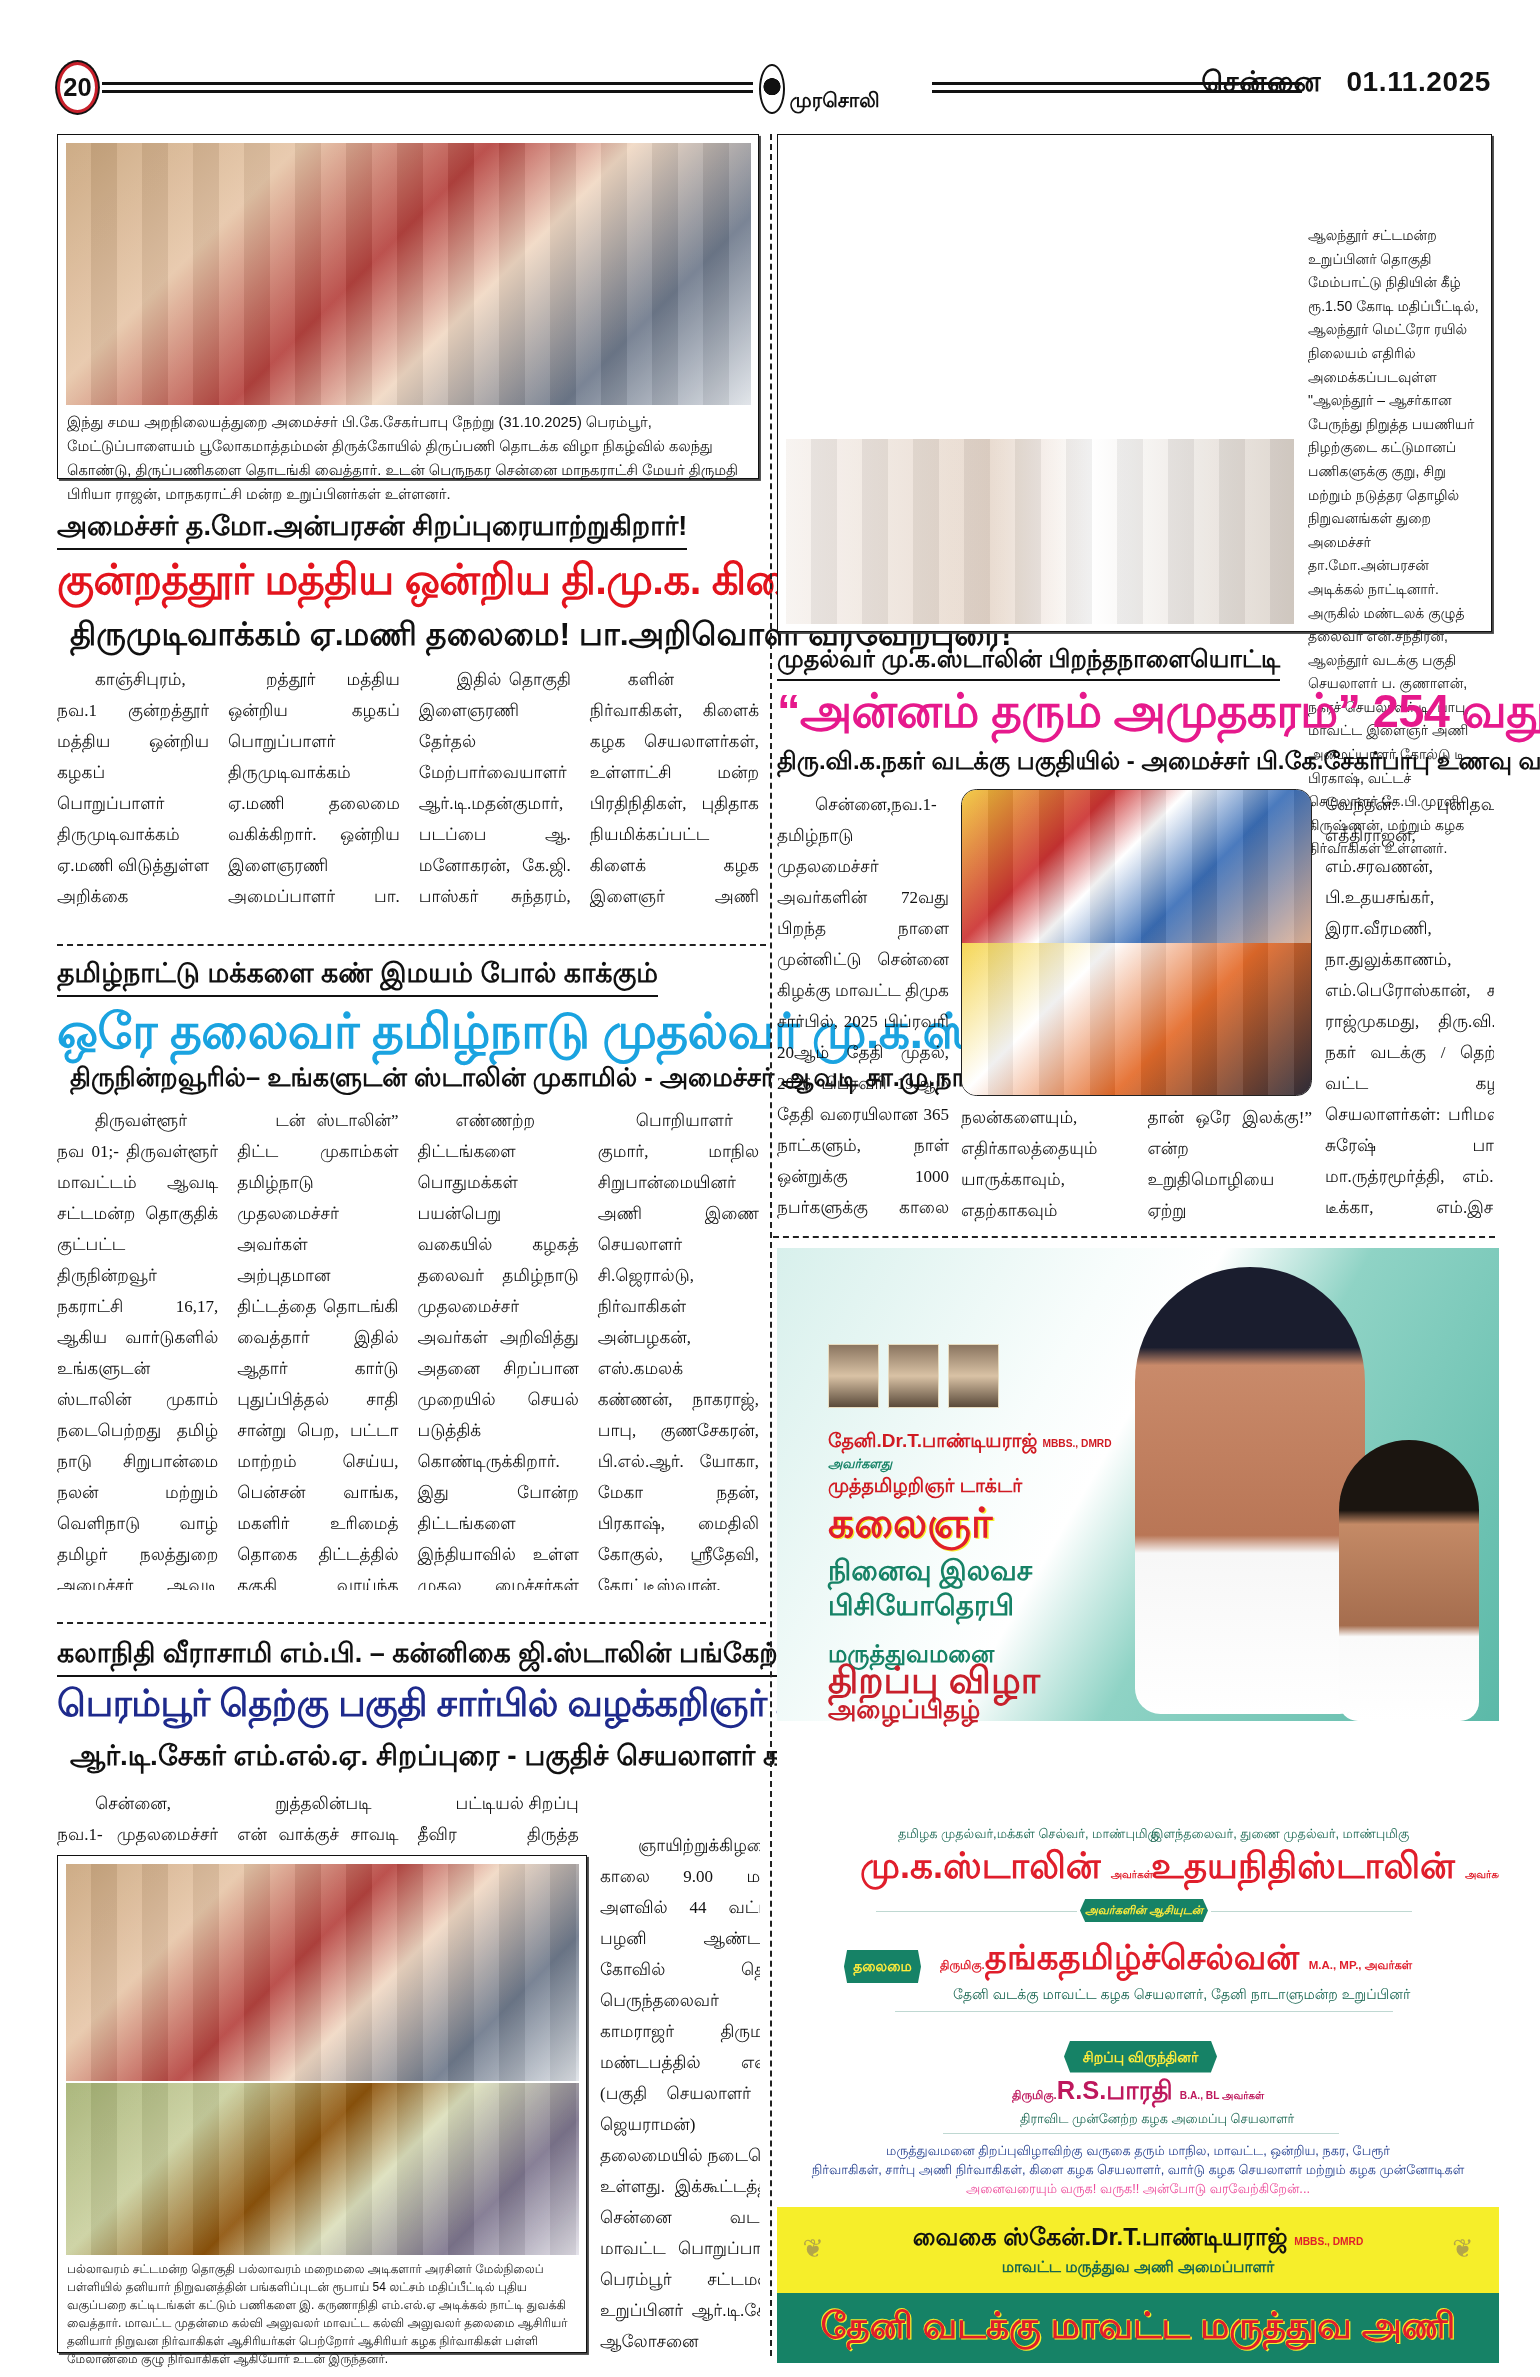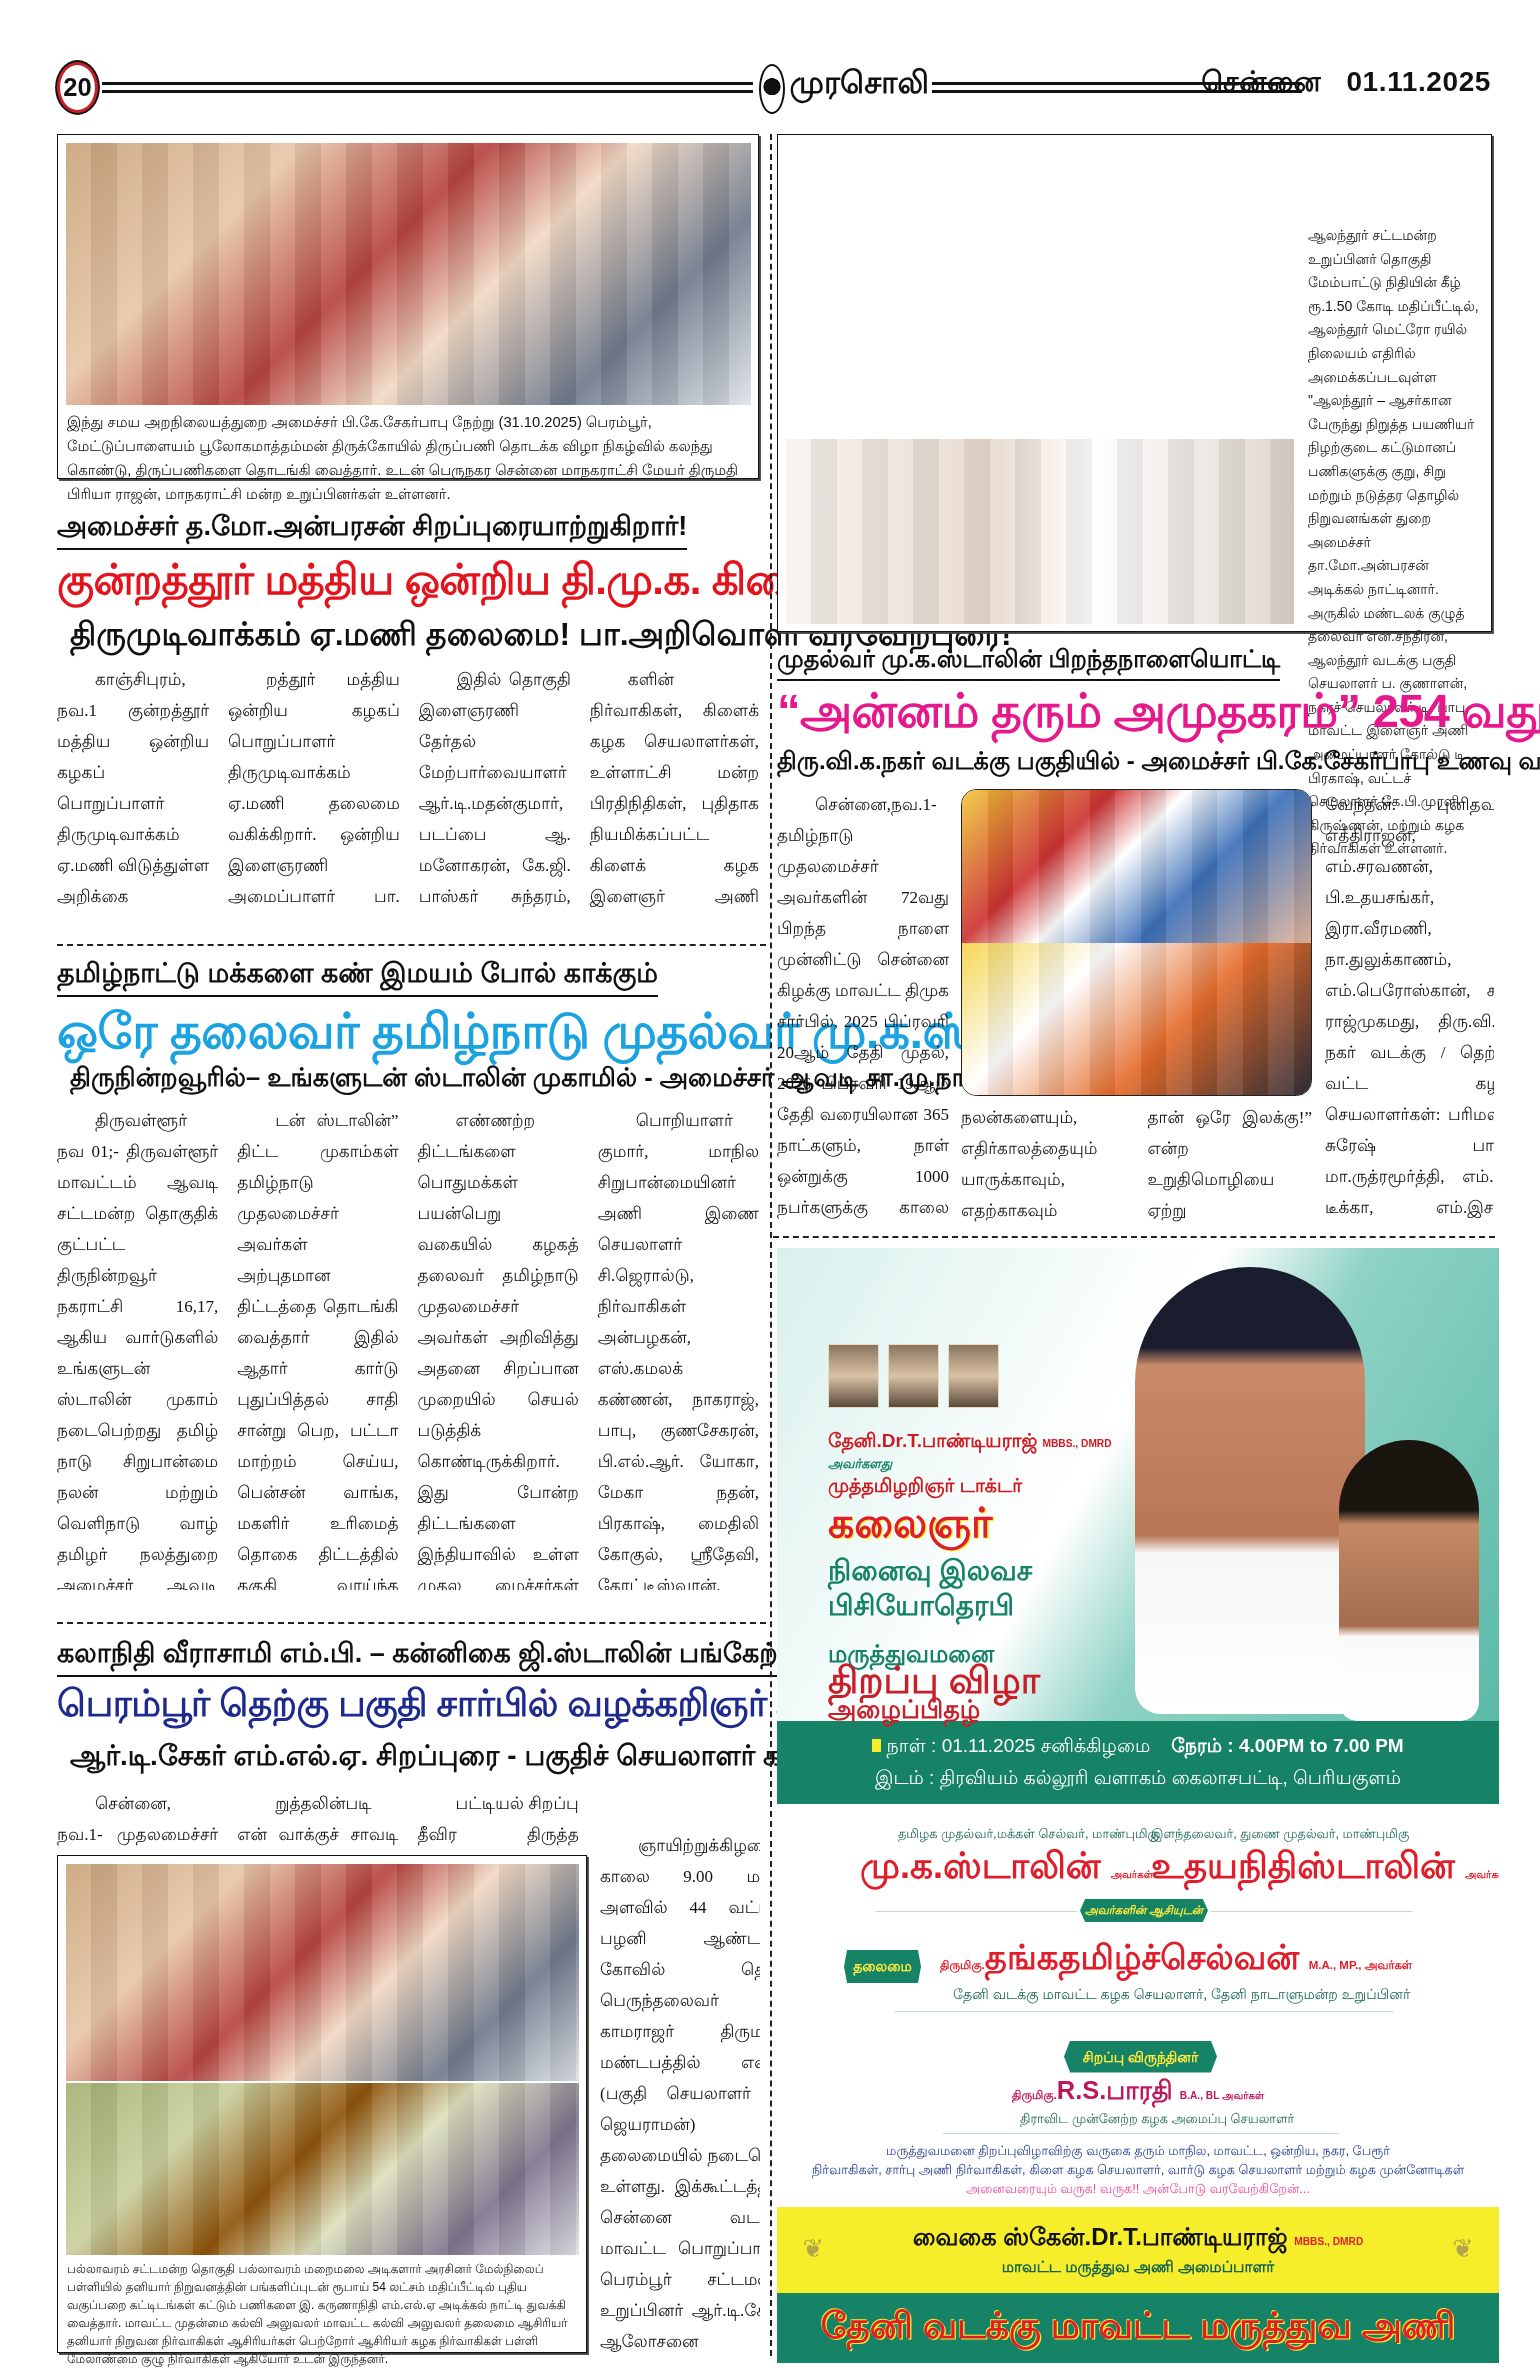--- a/index.html
+++ b/index.html
@@ -2,21 +2,21 @@
 <html style="font-size:10.2px"><head>
 <meta charset="utf-8">
 <style>
   * { box-sizing: border-box; margin: 0; padding: 0; }
   body { width: 1541px; height: 2377px; background: #fff; font-family: "DejaVu Sans", sans-serif; color: #111; position: relative; overflow: hidden; }
   .abs { position: absolute; }
   
   .masthead { left: 57px; top: 56px; width: 1434px; height: 70px; }
   .page-num { position:absolute; left:0; top:6.4px; width:41px; height:51px; border-radius:50%; border:3.8px solid #c8202b; background:#fff; box-shadow: 0 0 0 1.9px #111; display:flex; align-items:center; justify-content:center; font-weight:bold; font-size:25.5px; font-family:"Liberation Sans", sans-serif; }
   .rule { position:absolute; top:25.5px; height:11.5px; border-top:3.8px solid #111; border-bottom:3.8px solid #111; }
-  .logo { position:absolute; left:702px; top:7.7px; display:flex; align-items:flex-start; gap:5.1px; font-size:31px; font-weight:bold; }
+  .logo { position:absolute; left:702px; top:7.7px; display:flex; align-items:flex-end; gap:5.1px; font-size:20px; font-weight:bold; }
   .logo-mark { width:25.5px; height:50px; border:2.6px solid #111; border-radius:50%; background: radial-gradient(circle at 50% 45%, #111 30%, #fff 32%); }
   .dateline { position:absolute; right:0; top:10.2px; font-size:28px; font-family:"Liberation Sans", sans-serif; font-weight:bold; letter-spacing:0.6px; }
   
   .photo { position:absolute; background: linear-gradient(135deg,#c9a57c 0%, #e7c7a9 25%, #b6433f 45%, #f1d9c4 60%, #6f7a8c 80%, #dfe3e8 100%); overflow:hidden; }
   .photo::after { content:""; position:absolute; inset:0; background: repeating-linear-gradient(90deg, rgba(255,255,255,0.08) 0 25.5px, rgba(0,0,0,0.06) 25.5px 51px); }
   .boxed { position:absolute; border:1.9px solid #111; box-shadow: 1.9px 1.9px 0 #444; background:#fff; }
   .caption { position:absolute; font-size:14.7px; line-height:24px; color:#111; font-family:"Liberation Sans", sans-serif; }
   .kicker { position:absolute; font-weight:bold; font-family:"Liberation Sans", sans-serif; border-bottom:2.6px solid #111; padding-bottom:2.6px; }
   .headline { position:absolute; font-weight:bold; font-family:"Liberation Sans", sans-serif; white-space:nowrap; letter-spacing:-0.6px; }
   .subhead { position:absolute; font-weight:bold; font-family:"Liberation Sans", sans-serif; white-space:nowrap; color:#111; }
@@ -175,28 +175,20 @@
   </div>
   <div class="ad-text" style="left:51px; top:208px; font-size:12.8px; color:#168266; font-style:italic;">அவர்களது</div>
   <div class="ad-text" style="left:51px; top:227px; font-size:19px; color:#d01a22;">முத்தமிழறிஞர் டாக்டர்</div>
   <div class="ad-text" style="left:51px; top:252px; font-size:41px; color:#e01e2b; text-shadow: 1.3px 1.3px 0 #f6ee2a;">கலைஞர்</div>
   <div class="ad-text" style="left:51px; top:307px; font-size:28px; color:#168266;">நினைவு இலவச</div>
   <div class="ad-text" style="left:51px; top:342px; font-size:28px; color:#168266;">பிசியோதெரபி</div>
   <div class="ad-text" style="left:51px; top:392px; font-size:24px; color:#168266;">மருத்துவமனை</div>
   <div class="ad-text" style="left:51px; top:412px; font-size:37px; color:#c8202b;">திறப்பு விழா</div>
   <div class="ad-text" style="left:51px; top:447px; font-size:25.5px; color:#c8202b; z-index:3;">அழைப்பிதழ்</div>
 
-  <div class="ad-band">
-    <div>
-      <span style="display:inline-block;width:9px;height:12.8px;background:#f6ee2a;"></span>
-      <span>நாள் : 01.11.2025 சனிக்கிழமை</span>&nbsp;&nbsp;&nbsp;
-      <span style="font-weight:bold;">நேரம் : 4.00PM to 7.00 PM</span>
-    </div>
-    <div>இடம் : திரவியம் கல்லூரி வளாகம் கைலாசபட்டி, பெரியகுளம்</div>
-  </div>
 
   <div class="ad-desc" style="left:121px; top:578px; font-size:12.8px;">தமிழக முதல்வர்,மக்கள் செல்வர், மாண்புமிகு</div>
   <div class="ad-desc" style="left:374px; top:578px; font-size:12.8px;">இளந்தலைவர், துணை முதல்வர், மாண்புமிகு</div>
   <div class="ad-name" style="left:83px; top:597px; font-size:36px; color:#e01e2b;">
     <span>மு.க.ஸ்டாலின்</span>
     <span style="font-size:10.2px;">அவர்கள்</span>
   </div>
   <div class="ad-name" style="left:374px; top:597px; font-size:36px; color:#e01e2b;">
     <span>உதயநிதிஸ்டாலின்</span>
     <span style="font-size:10.2px;">அவர்கள்</span>

